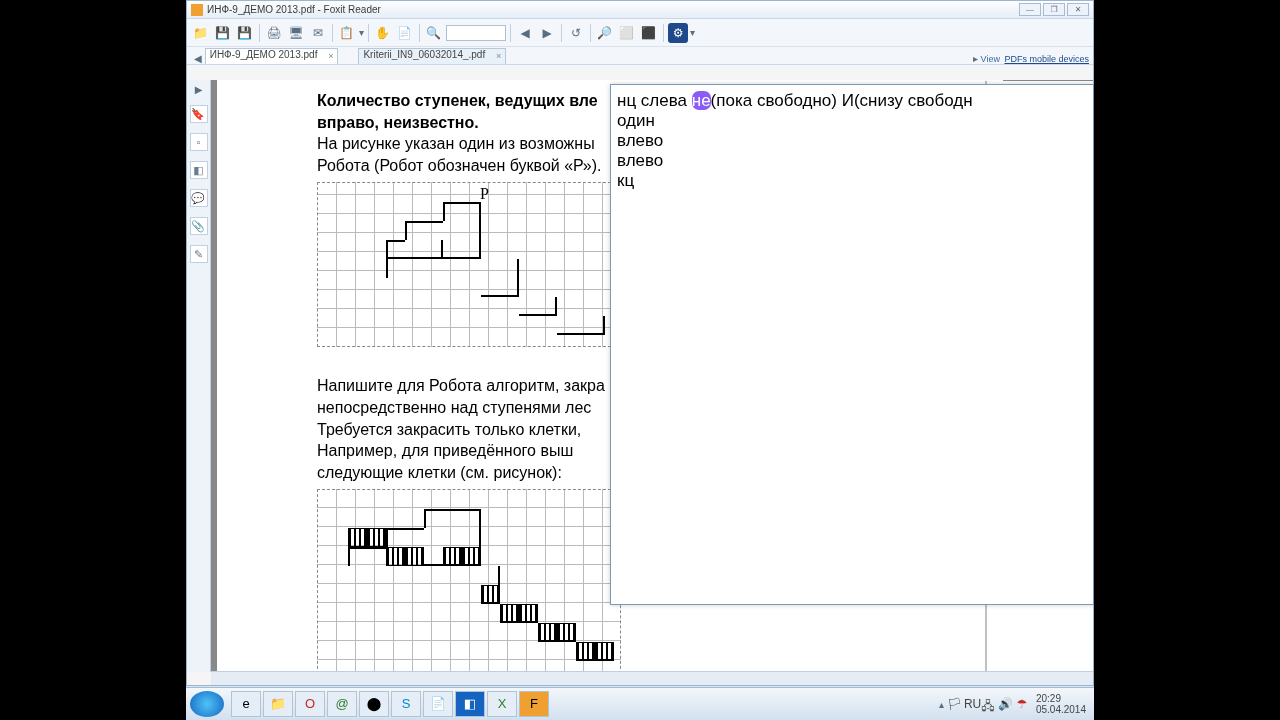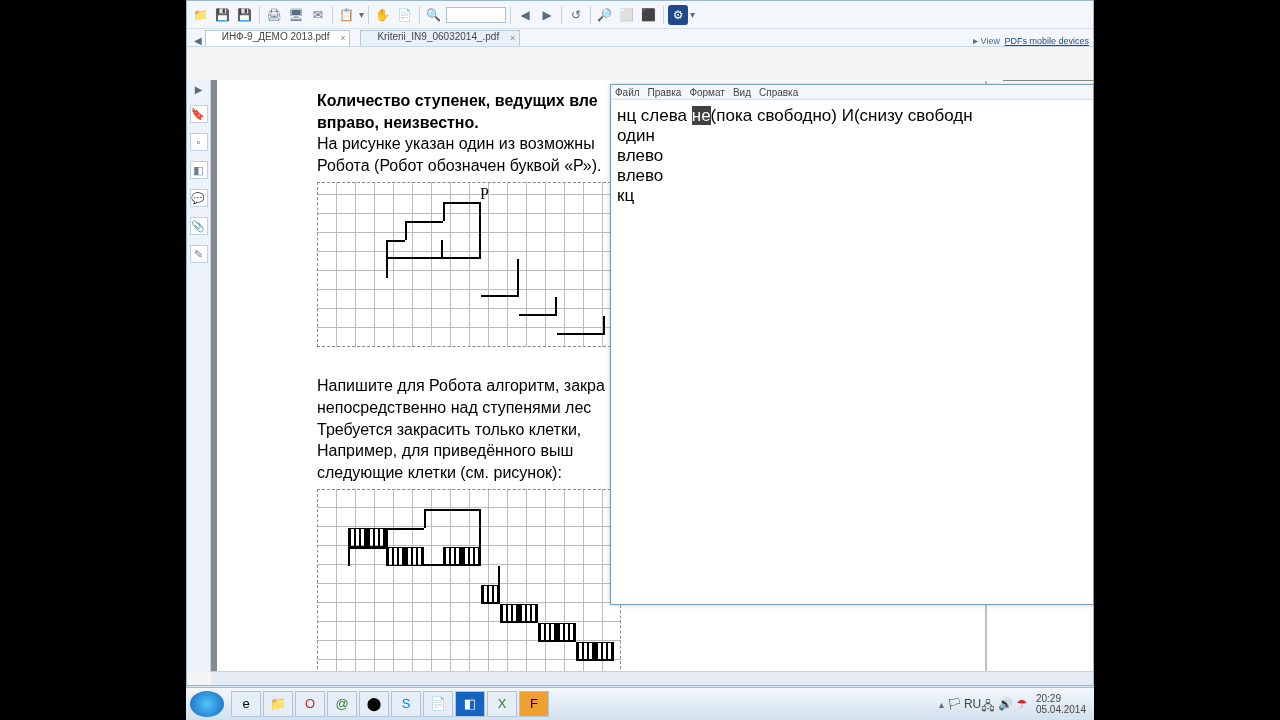--- a/index.html
+++ b/index.html
@@ -9,55 +9,63 @@
 .titlebar { height: 18px; background: linear-gradient(#fdfdfd,#e5eef7); display: flex; align-items: center; padding: 0 4px; font-size: 10px; color: #3a3a3a; border-bottom: 1px solid #c8d8e8; }
 .titlebar .icon { width: 12px; height: 12px; background: #f0a030; margin-right: 4px; }
 .titlebar .spacer { flex: 1; }
 .win-btn { width: 22px; height: 13px; border: 1px solid #a6bcd3; background: #eef3f9; margin-left: 2px; font-size: 8px; text-align: center; line-height: 11px; color: #5a6e82; }
 .menubar { height: 14px; background: #f3f7fb; display: flex; align-items: center; padding: 0 4px; font-size: 10px; color: #3a3a3a; gap: 9px; border-bottom: 1px solid #d8e2ec; }
 .toolbar { height: 28px; background: #f3f7fb; display: flex; align-items: center; padding: 0 4px; gap: 2px; border-bottom: 1px solid #d8e2ec; }
 .tb-btn { width: 20px; height: 20px; border: 1px solid transparent; display: inline-flex; align-items: center; justify-content: center; font-size: 12px; color: #5a6e82; }
 .tb-sep { width: 1px; height: 18px; background: #c0d0e0; margin: 0 2px; }
 .tb-input { width: 60px; height: 16px; border: 1px solid #b0c0d0; background: #fff; font-size: 10px; }
 .tabbar { height: 18px; background: #f3f7fb; display: flex; align-items: flex-end; padding: 0 4px; border-bottom: 1px solid #c8d8e8; font-size: 10px; }
-.tab { height: 16px; padding: 0 20px 0 16px; background: #e8f0f8; border: 1px solid #b8c8d8; border-bottom: none; margin-right: 10px; position: relative; color: #444; white-space: nowrap; }
+.tab { height: 16px; padding: 0 20px 0 4px; background: #e8f0f8; border: 1px solid #b8c8d8; border-bottom: none; margin-right: 20px; position: relative; color: #444; white-space: nowrap; }
 .tab.active { background: #fff; }
 .tab .close { position: absolute; right: 4px; top: 2px; font-size: 9px; color: #888; }
 .tabbar .right { margin-left: auto; font-size: 9px; color: #3a6aa0; }
 .tabbar .right a { text-decoration: underline; color: #1e4a8c; margin-left: 2px; }
 .sidebar { position: absolute; left: 0; top: 79px; width: 24px; height: 592px; background: #eef3f9; border-right: 1px solid #c0d0e0; display: flex; flex-direction: column; align-items: center; padding-top: 4px; gap: 10px; }
 .side-btn { width: 18px; height: 18px; border: 1px solid #c0d0e0; background: #fff; font-size: 11px; color: #6a7e92; text-align: center; line-height: 16px; }
 .content { position: absolute; left: 24px; top: 79px; right: 0; bottom: 14px; background: #888; overflow: hidden; }
 .page { position: absolute; left: 6px; top: 0; width: 786px; height: 800px; background: #fff; padding: 10px 100px 10px 100px; }
 .doc-text { font-family: "Times New Roman", serif; font-size: 16px; color: #000; line-height: 1.35; }
 .doc-text .bold { font-weight: bold; }
 .grid-fig { width: 304px; height: 165px; background-image: repeating-linear-gradient(0deg, transparent, transparent 18px, #bbb 18px, #bbb 19px), repeating-linear-gradient(90deg, transparent, transparent 18px, #bbb 18px, #bbb 19px); border: 1px dashed #888; position: relative; margin-top: 6px; }
 .stair1 { position: absolute; border-top: 2px solid #000; border-right: 2px solid #000; }
 .fill { position: absolute; width: 19px; height: 19px; background: repeating-linear-gradient(90deg, #000, #000 2px, transparent 2px, transparent 5px); border: 1px solid #000; }
 .scrollbar-h { position: absolute; left: 24px; right: 0; bottom: 0; height: 14px; background: #e6ecf3; border-top: 1px solid #c0d0e0; }
 .notepad { position: absolute; left: 424px; top: 84px; width: 484px; height: 521px; background: #fff; border: 1px solid #7a9ab8; box-shadow: 0 0 5px rgba(0,0,0,0.2); }
 .np-title { height: 18px; background: linear-gradient(#f3f7fb,#dce7f3); border-bottom: 1px solid #b8c8d8; display: flex; align-items: center; padding: 0 4px; font-size: 10px; color: #444; }
 .np-title .icon { width: 12px; height: 12px; background: #fff; border: 1px solid #888; margin-right: 4px; }
 .np-menu { height: 15px; background: #f3f7fb; border-bottom: 1px solid #d8e2ec; display: flex; align-items: center; padding: 0 4px; gap: 8px; font-size: 10px; color: #444; }
 .np-body { padding: 6px; font-family: "Courier New", monospace; font-size: 17px; color: #000; white-space: pre; background: #fff; }
-.np-body .sel { background: #404040; color: #fff; }
+.np-body .sel { background: #8b5cf6; color: #fff; border-radius: 7px; }
 .right-panel { position: absolute; left: 798px; top: 80px; width: 108px; height: 592px; background: #fff; border-left: 2px solid #c0c0c0; }
 .taskbar { position: absolute; left: 0; bottom: 0; width: 908px; height: 33px; background: linear-gradient(#f3f7fb,#d2e0ee); border-top: 1px solid #a6bcd3; display: flex; align-items: center; padding: 0 4px; }
 .taskbar .start { width: 34px; height: 26px; background: radial-gradient(circle,#4fc3f7,#1565c0); border-radius: 50%; margin-right: 6px; }
 .task-item { width: 30px; height: 26px; margin: 0 1px; background: #e5eef7; border: 1px solid #b0c4d8; font-size: 13px; text-align: center; line-height: 24px; }
 .tray { margin-left: auto; display: flex; align-items: center; gap: 3px; font-size: 10px; color: #444; }
 .tray .time { text-align: left; line-height: 1.1; padding: 0 4px; }
 .tray .ic { width: 14px; height: 14px; font-size: 12px; text-align: center; }
 .arrow{font-size:10px;color:#5a6e82}
 </style>
 </head>
 <body>
 
 <div class="desktop">
   <div class="foxit-window">
+    <div class="titlebar">
+      <span class="icon"></span>
+      <span>ИНФ-9_ДЕМО 2013.pdf - Foxit Reader</span>
+      <span class="spacer"></span>
+      <span class="win-btn">—</span>
+      <span class="win-btn">❐</span>
+      <span class="win-btn">✕</span>
+    </div>
     <div class="toolbar">
       <span class="tb-btn">📁</span>
       <span class="tb-btn">💾</span>
       <span class="tb-btn">💾</span>
       <span class="tb-sep"></span>
       <span class="tb-btn">🖨</span>
       <span class="tb-btn">🖥</span>
       <span class="tb-btn">✉</span>
       <span class="tb-sep"></span>
       <span class="tb-btn">📋</span>
@@ -148,27 +156,20 @@
           <div class="fill" style="left:258px;top:152px"></div>
           <div class="fill" style="left:277px;top:152px"></div>
         </div>
       </div>
     </div>
     <div class="right-panel"></div>
     <div class="scrollbar-h"></div>
   </div>
 
   <div class="notepad">
-    <div class="np-menu">
-      <span>Файл</span>
-      <span>Правка</span>
-      <span>Формат</span>
-      <span>Вид</span>
-      <span>Справка</span>
-    </div>
     <div class="np-body"><span>нц слева </span><span class="sel">не</span><span>(пока свободно) И(снизу свободн</span>
 <span>один</span>
 <span>влево</span>
 <span>влево</span>
 <span>кц</span></div>
   </div>
 
   <div class="taskbar">
     <div class="start"></div>
     <div class="task-item">e</div>

